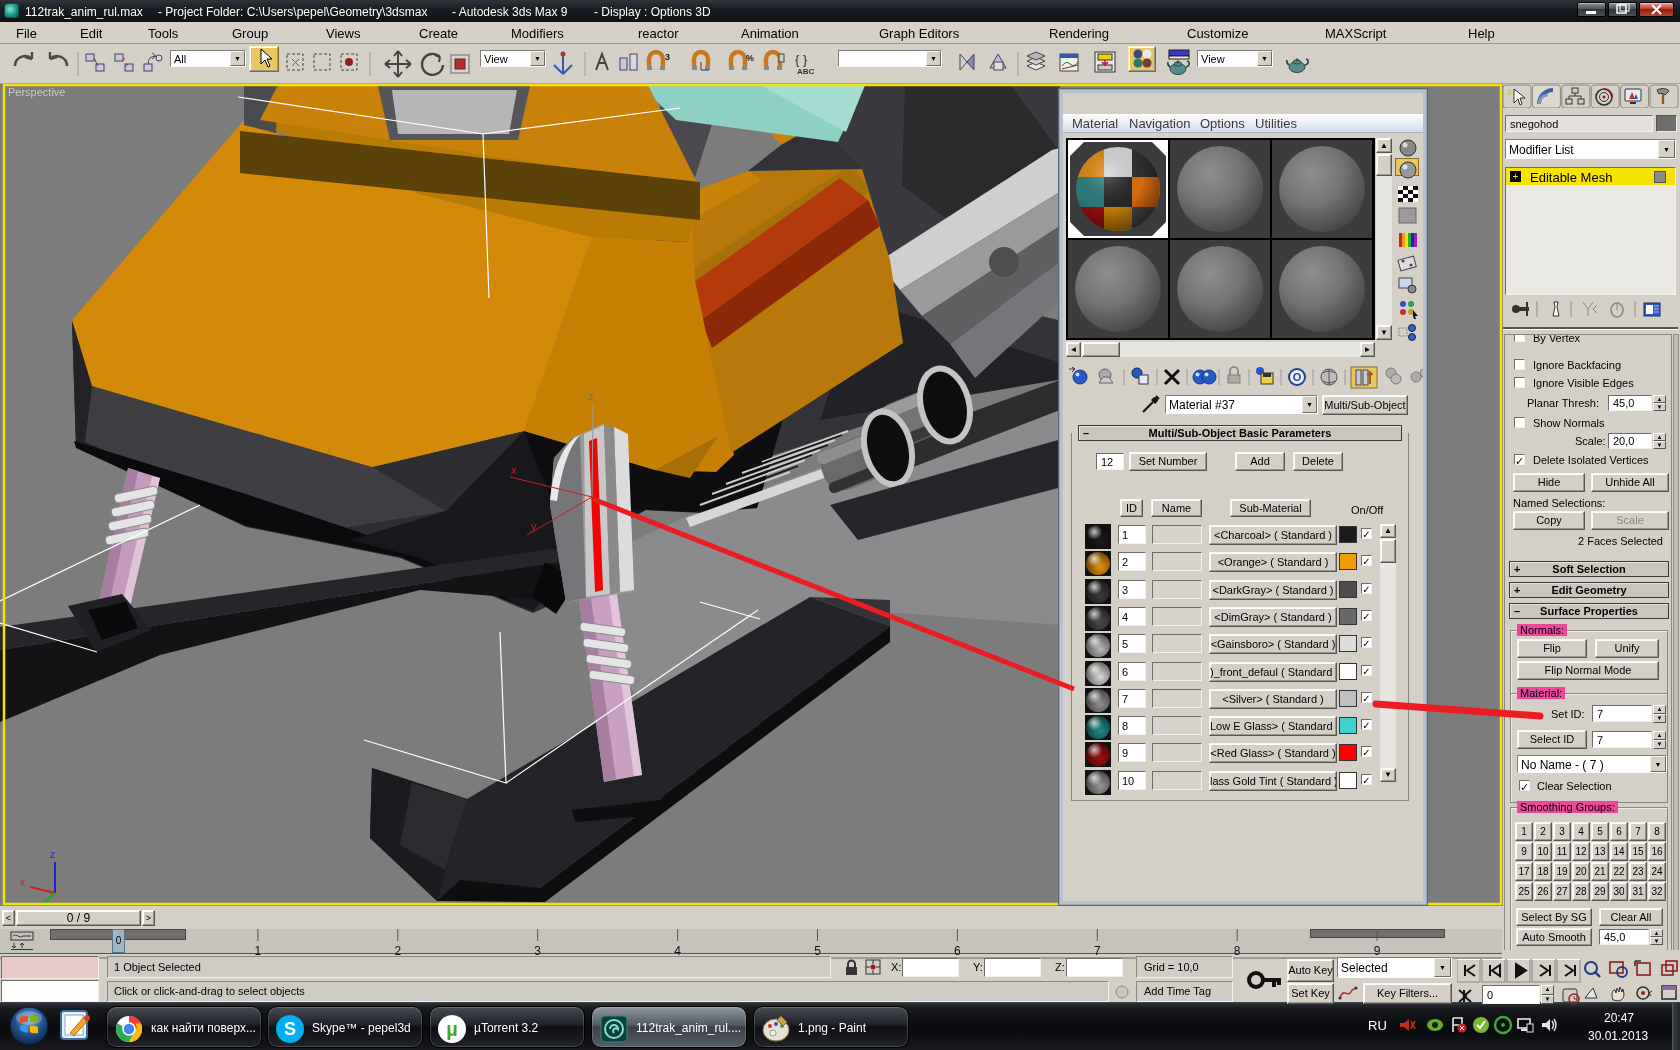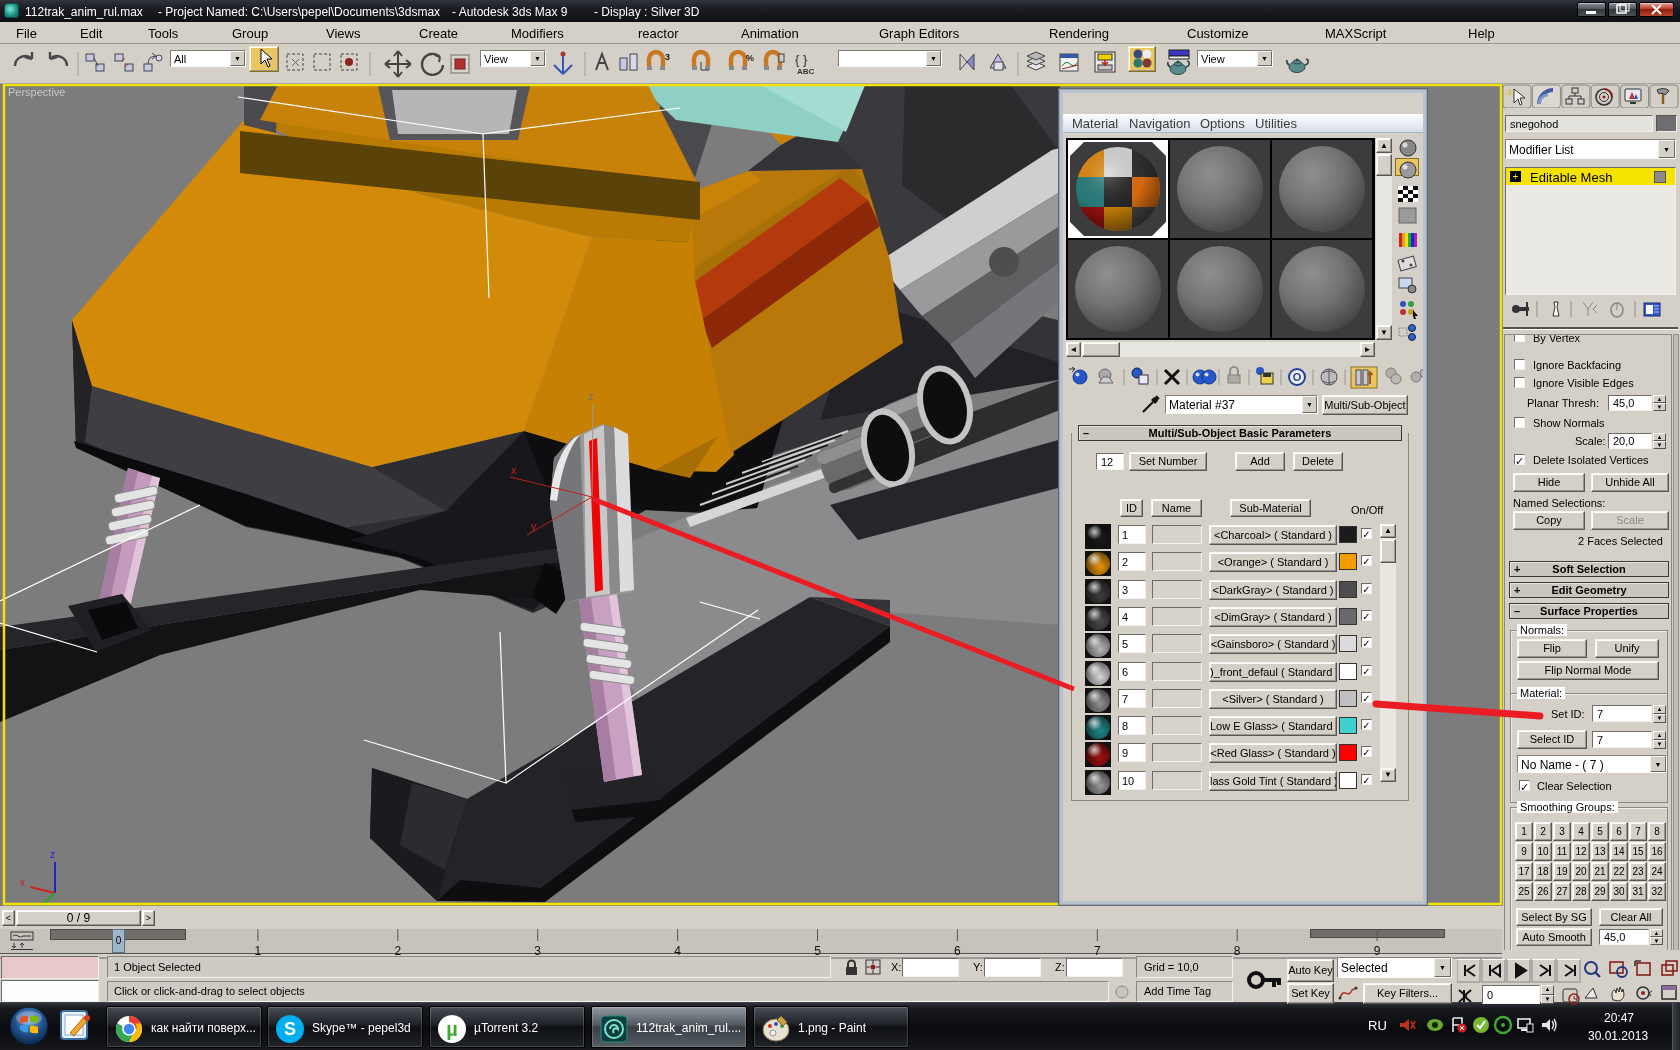--- a/index.html
+++ b/index.html
@@ -19,35 +19,35 @@
 .combo .ct{position:absolute;left:3px;top:2px}
 
 .btn{position:absolute;background:#d4d0c8;border:1px solid;border-color:#f7f5f1 #585650 #585650 #f7f5f1;box-shadow:inset -1px -1px 0 #9a978f,inset 1px 1px 0 #fff;font-size:11px;color:#000;text-align:center}
 .btn.gray{color:#8a8880}
 .field{position:absolute;background:#fff;border:1px solid;border-color:#6e6c66 #f3f1ed #f3f1ed #6e6c66;font-size:11px;color:#000}
 .rollout{position:absolute;background:#cac6be;border:1px solid #3c3a36;box-shadow:inset 1px 1px 0 #e8e5df;font-size:11px;font-weight:bold;color:#000;text-align:center}
 .cb{position:absolute;width:11px;height:11px;background:#fff;border:1px solid;border-color:#6e6c66 #f3f1ed #f3f1ed #6e6c66}
 .lbl{position:absolute;font-size:11px;color:#000;white-space:pre}
 .spin{position:absolute;width:13px;background:#d4d0c8;border:1px solid;border-color:#f7f5f1 #585650 #585650 #f7f5f1;font-size:6px;color:#000;text-align:center;line-height:7px}
 .grp{position:absolute;border:1px solid #8a8880;box-shadow:1px 1px 0 #f0eee9 inset}
-.grp .gt{position:absolute;top:-7px;left:6px;background:#ffffff;padding:0 3px;font-size:11px}
+.grp .gt{position:absolute;top:-7px;left:6px;background:#ec4899;padding:0 3px;font-size:11px}
 .msl{width:100px;height:98px;background:#3c3c3e;position:absolute}
 .msl::after{content:"";position:absolute;left:7px;top:6px;width:86px;height:86px;border-radius:50%;background:radial-gradient(circle at 38% 32%,#8f8f8f,#737373 40%,#4a4a4a 75%,#383838 100%)}
-.tbtn{position:absolute;top:3px;height:42px;border-radius:2px;background:linear-gradient(180deg,rgba(130,140,150,.45),rgba(60,65,75,.35) 45%,rgba(20,22,28,.45) 50%,rgba(50,55,62,.4));border:1px solid #000;box-shadow:inset 0 0 0 1px rgba(255,255,255,.18);color:#fff;font-size:12px}
+.tbtn{position:absolute;top:3px;height:42px;border-radius:10px;background:linear-gradient(180deg,rgba(130,140,150,.45),rgba(60,65,75,.35) 45%,rgba(20,22,28,.45) 50%,rgba(50,55,62,.4));border:1px solid #000;box-shadow:inset 0 0 0 1px rgba(255,255,255,.18);color:#fff;font-size:12px}
 .tbtn span{position:absolute;left:44px;top:14px;white-space:nowrap}
 .tbtn.active{background:linear-gradient(180deg,rgba(210,220,230,.65),rgba(140,150,160,.55) 45%,rgba(90,98,108,.6) 50%,rgba(130,140,150,.6))}
 </style></head>
 <body>
 <div id="stage">
 
 <div class="abs" id="titlebar">
   <div class="t" style="left:25px">112trak_anim_rul.max</div>
-  <div class="t" style="left:158px">- Project Named: C:\Users\pepel\Documents\3dsmax</div>
+  <div class="t" style="left:158px">- Project Folder: C:\Users\pepel\Geometry\3dsmax</div>
   <div class="t" style="left:452px">- Autodesk 3ds Max 9</div>
-  <div class="t" style="left:594px">- Display : Silver 3D</div>
+  <div class="t" style="left:594px">- Display : Options 3D</div>
   <div class="abs" style="left:4px;top:3px;width:15px;height:15px;background:radial-gradient(circle at 40% 40%,#7fe8d8,#1d8f85 60%,#0c5d57);border-radius:3px;border:1px solid #0a4f49"></div>
   <div class="capbtn" style="left:1577px;width:29px"><svg width="27" height="13">
           <rect x="8" y="8" width="10" height="3" fill="#fff"></rect>
         </svg></div>
   <div class="capbtn" style="left:1608px;width:29px"><svg width="27" height="13">
           <rect x="8" y="2" width="9" height="8" fill="none" stroke="#fff" stroke-width="1.5"></rect>
           <rect x="11" y="0" width="9" height="8" fill="none" stroke="#fff" stroke-width="1"></rect>
         </svg></div>
   <div class="capbtn" style="left:1639px;width:35px;background:linear-gradient(180deg,#e8a199,#c0392b 45%,#8f1f10 50%,#b5442f)"><svg width="33" height="13">
           <path d="M12 2 L21 11 M21 2 L12 11" stroke="#fff" stroke-width="2"></path>

